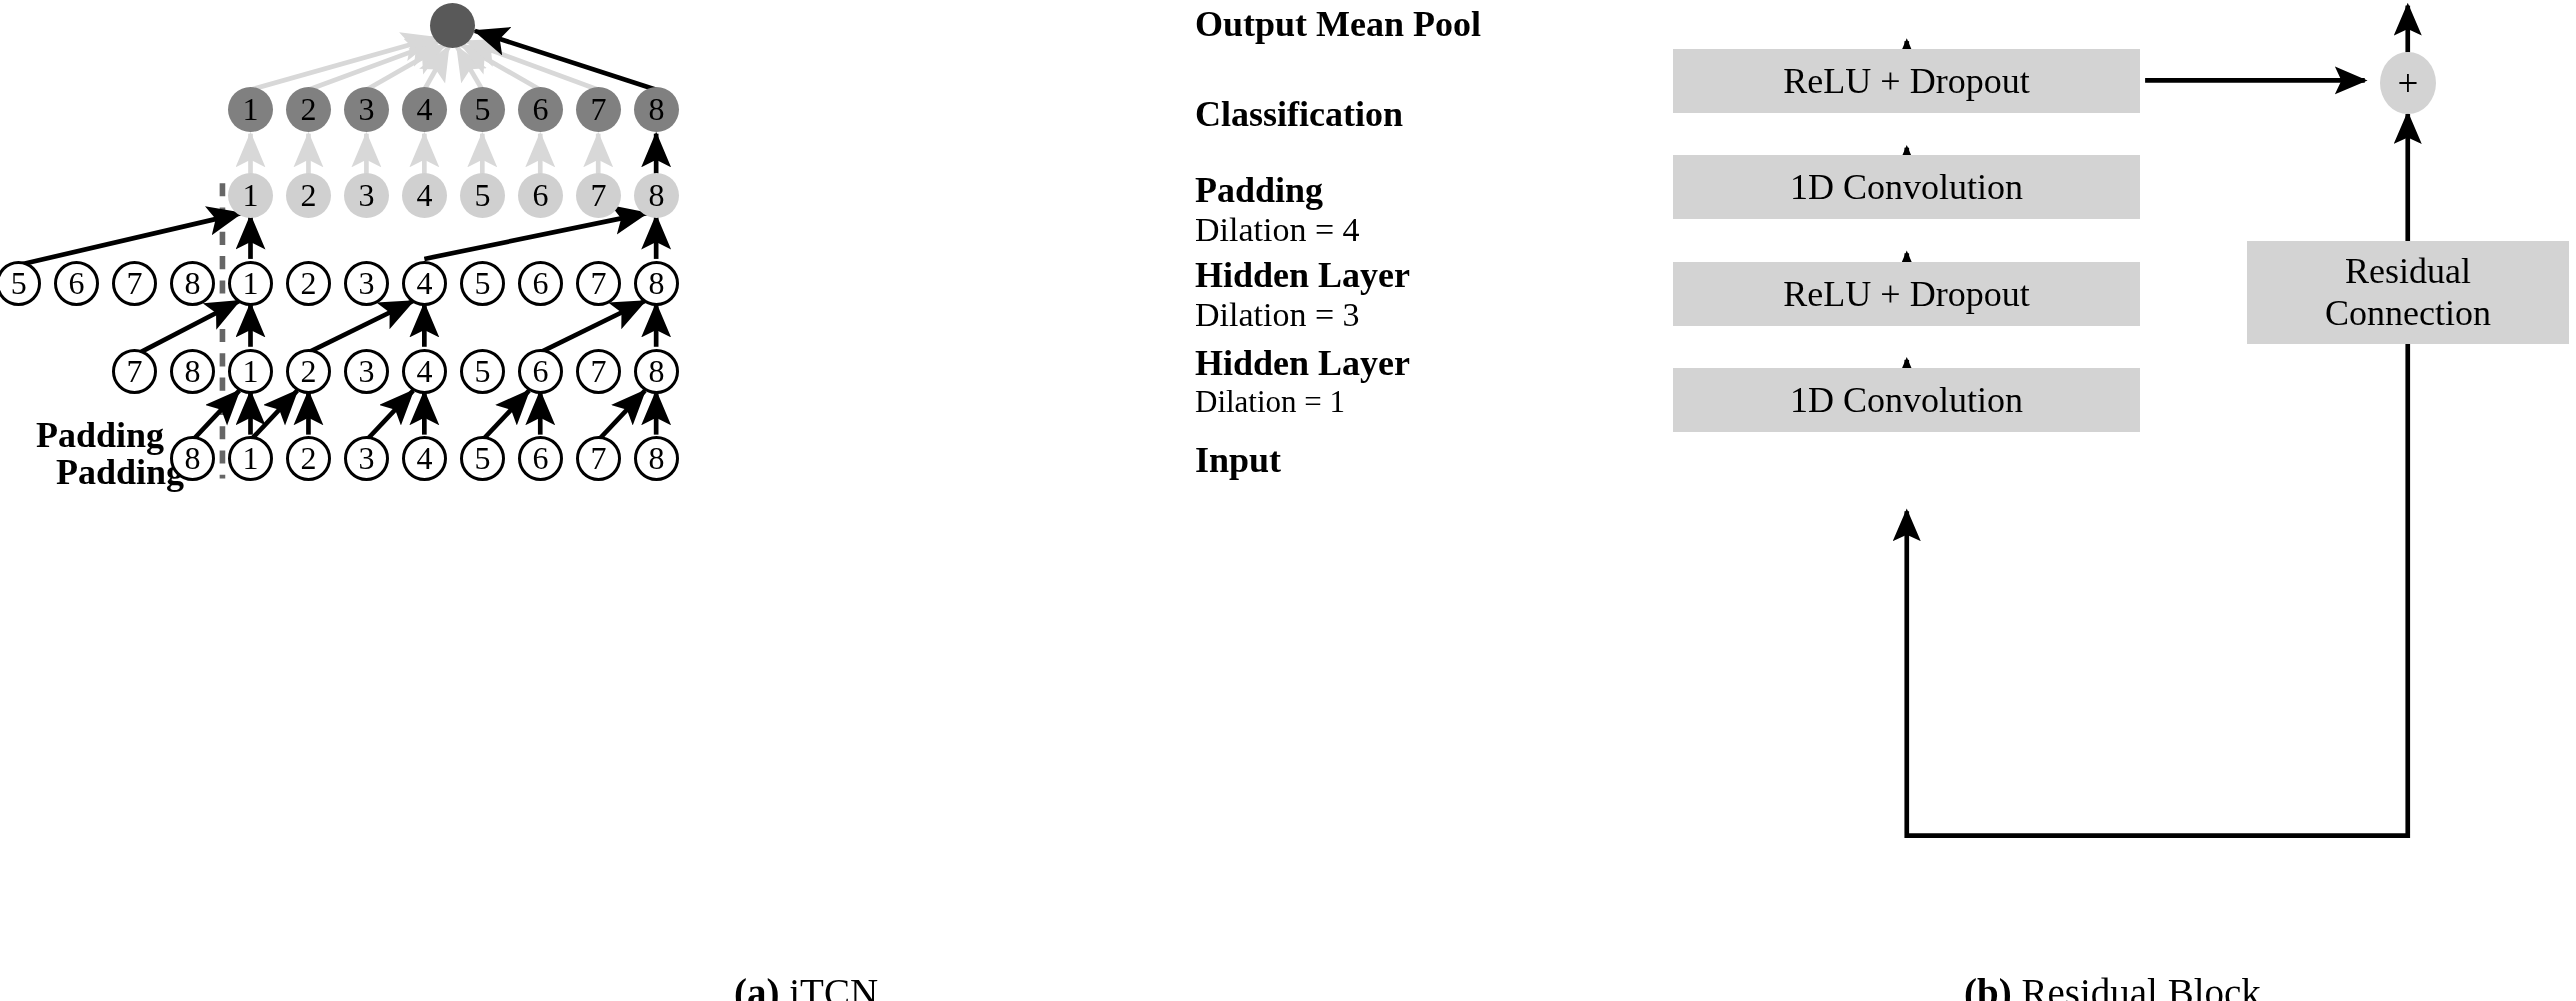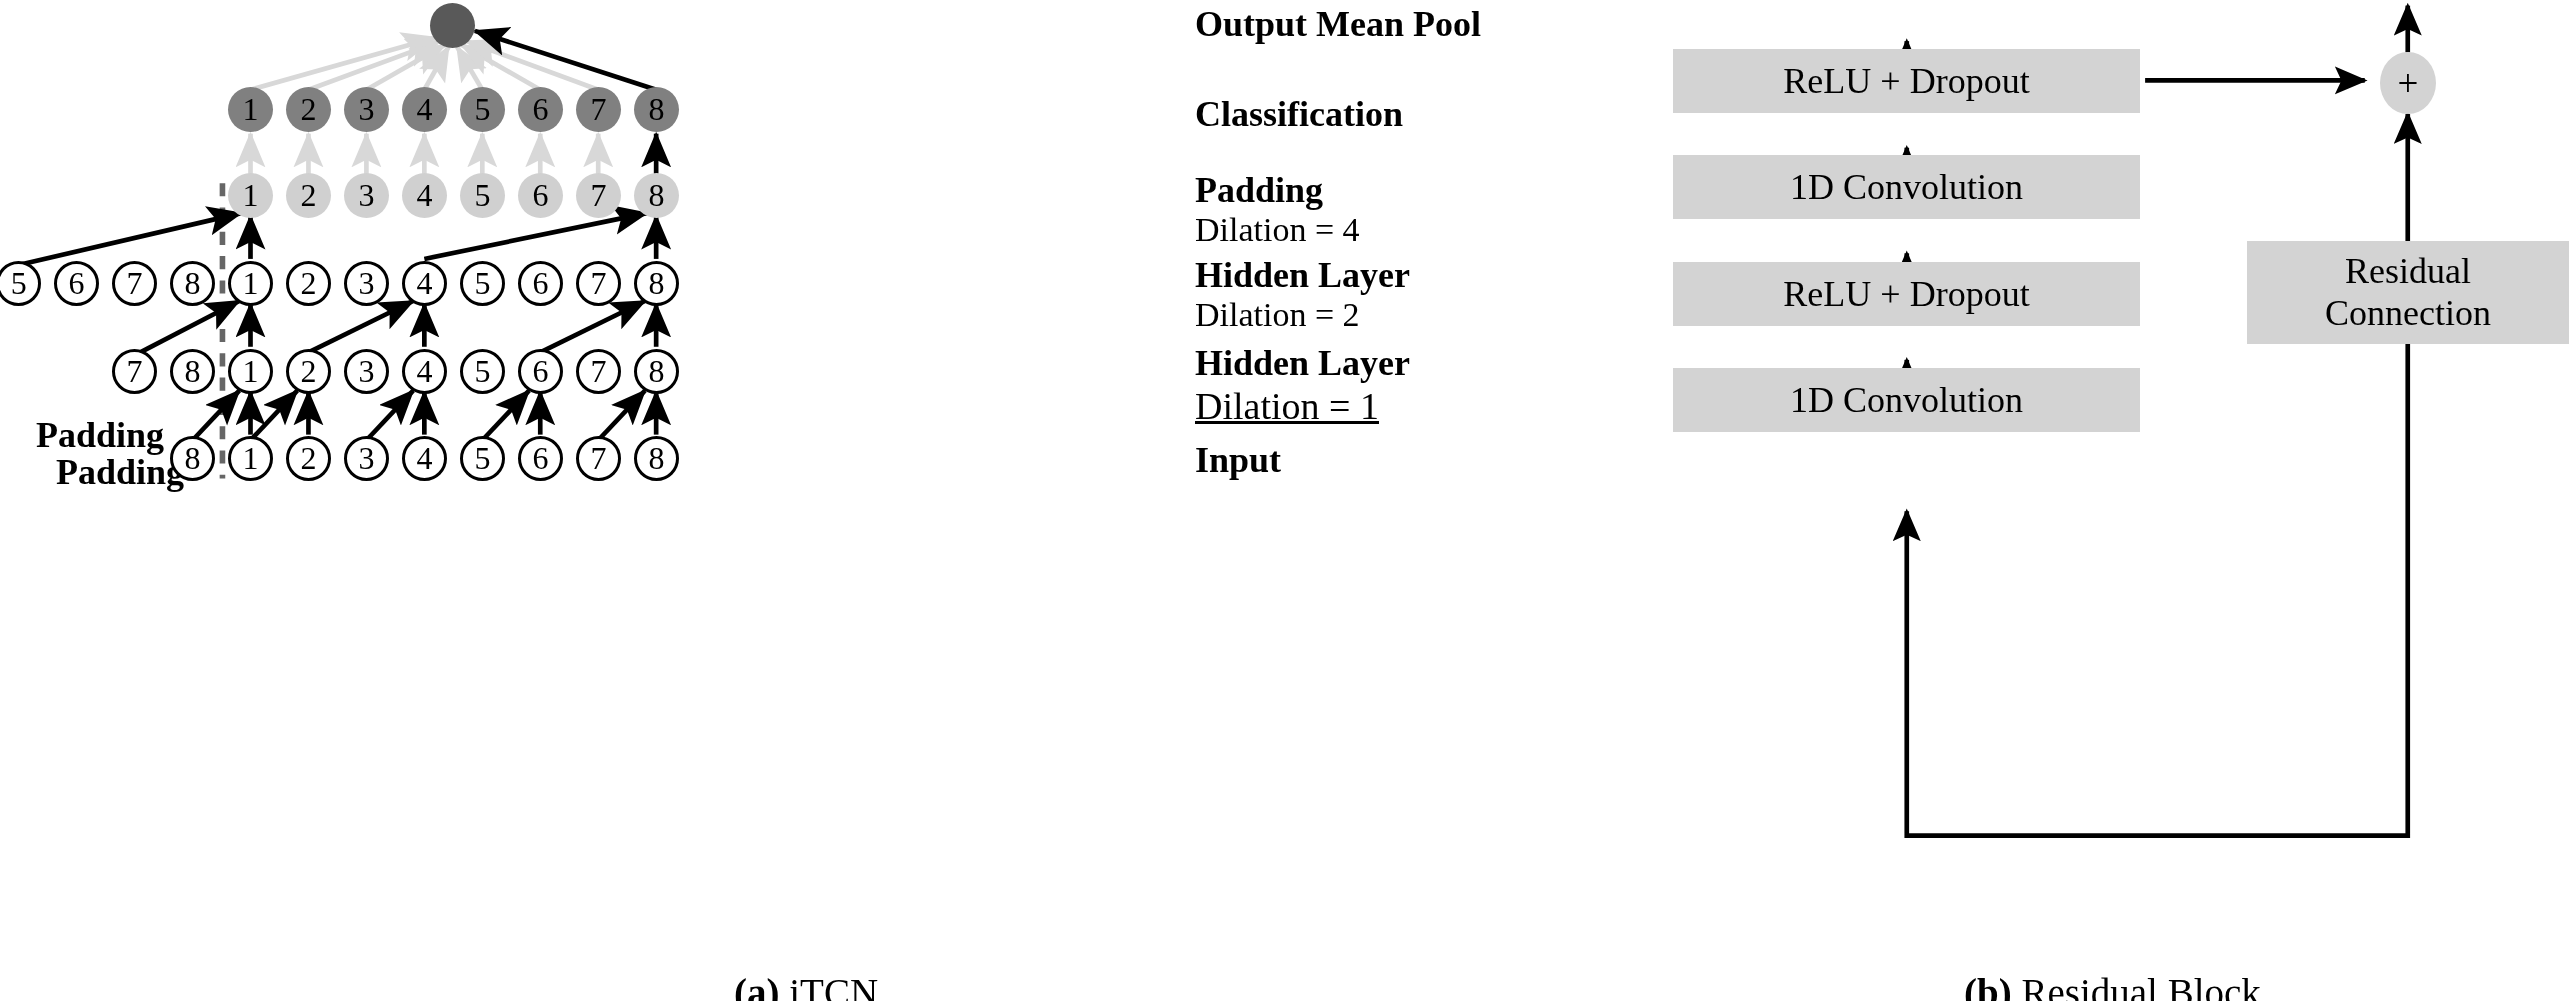--- a/index.html
+++ b/index.html
@@ -96,24 +96,24 @@
   </svg>
 
   <div class="lbl bold" style="left:1195px;top:2.8px;font-size:36px;">Output Mean Pool</div>
 
   <div class="lbl bold" style="left:1195px;top:93px;font-size:36px;">Classification</div>
 
   <div class="lbl bold" style="left:1195px;top:169px;font-size:36px;">Padding</div>
   <div class="lbl" style="left:1195px;top:211px;font-size:34px;">Dilation = 4</div>
 
   <div class="lbl bold" style="left:1195px;top:254px;font-size:36px;">Hidden Layer</div>
-  <div class="lbl" style="left:1195px;top:296px;font-size:34px;">Dilation = 2</div>
+  <div class="lbl" style="left:1195px;top:296px;font-size:34px;">Dilation = 3</div>
 
   <div class="lbl bold" style="left:1195px;top:342px;font-size:36px;">Hidden Layer</div>
-  <div class="lbl" style="left:1195px;top:384px;font-size:38px;text-decoration:underline;">Dilation = 1</div>
+  <div class="lbl" style="left:1195px;top:384px;font-size:31px;">Dilation = 1</div>
 
   <div class="lbl bold" style="left:1195px;top:439px;font-size:36px;">Input</div>
 
   <div class="lbl bold" style="left:36px;top:414px;font-size:36px;">Padding</div>
   <div class="lbl bold" style="left:56px;top:451px;font-size:36px;">Padding</div>
 
   <div style="position:absolute;left:430px;top:2.8px;width:45px;height:45px;border-radius:50%;background:#595959;"></div>
 
   <div id="nodes">
       <div class="node" style="position: absolute; left: 228px; top: 87px; width: 45px; height: 45px; border-radius: 50%; background: rgb(128, 128, 128); border: none; box-sizing: border-box; display: flex; align-items: center; justify-content: center; font-size: 32px; font-family: &quot;Liberation Serif&quot;, serif; color: rgb(0, 0, 0);">

